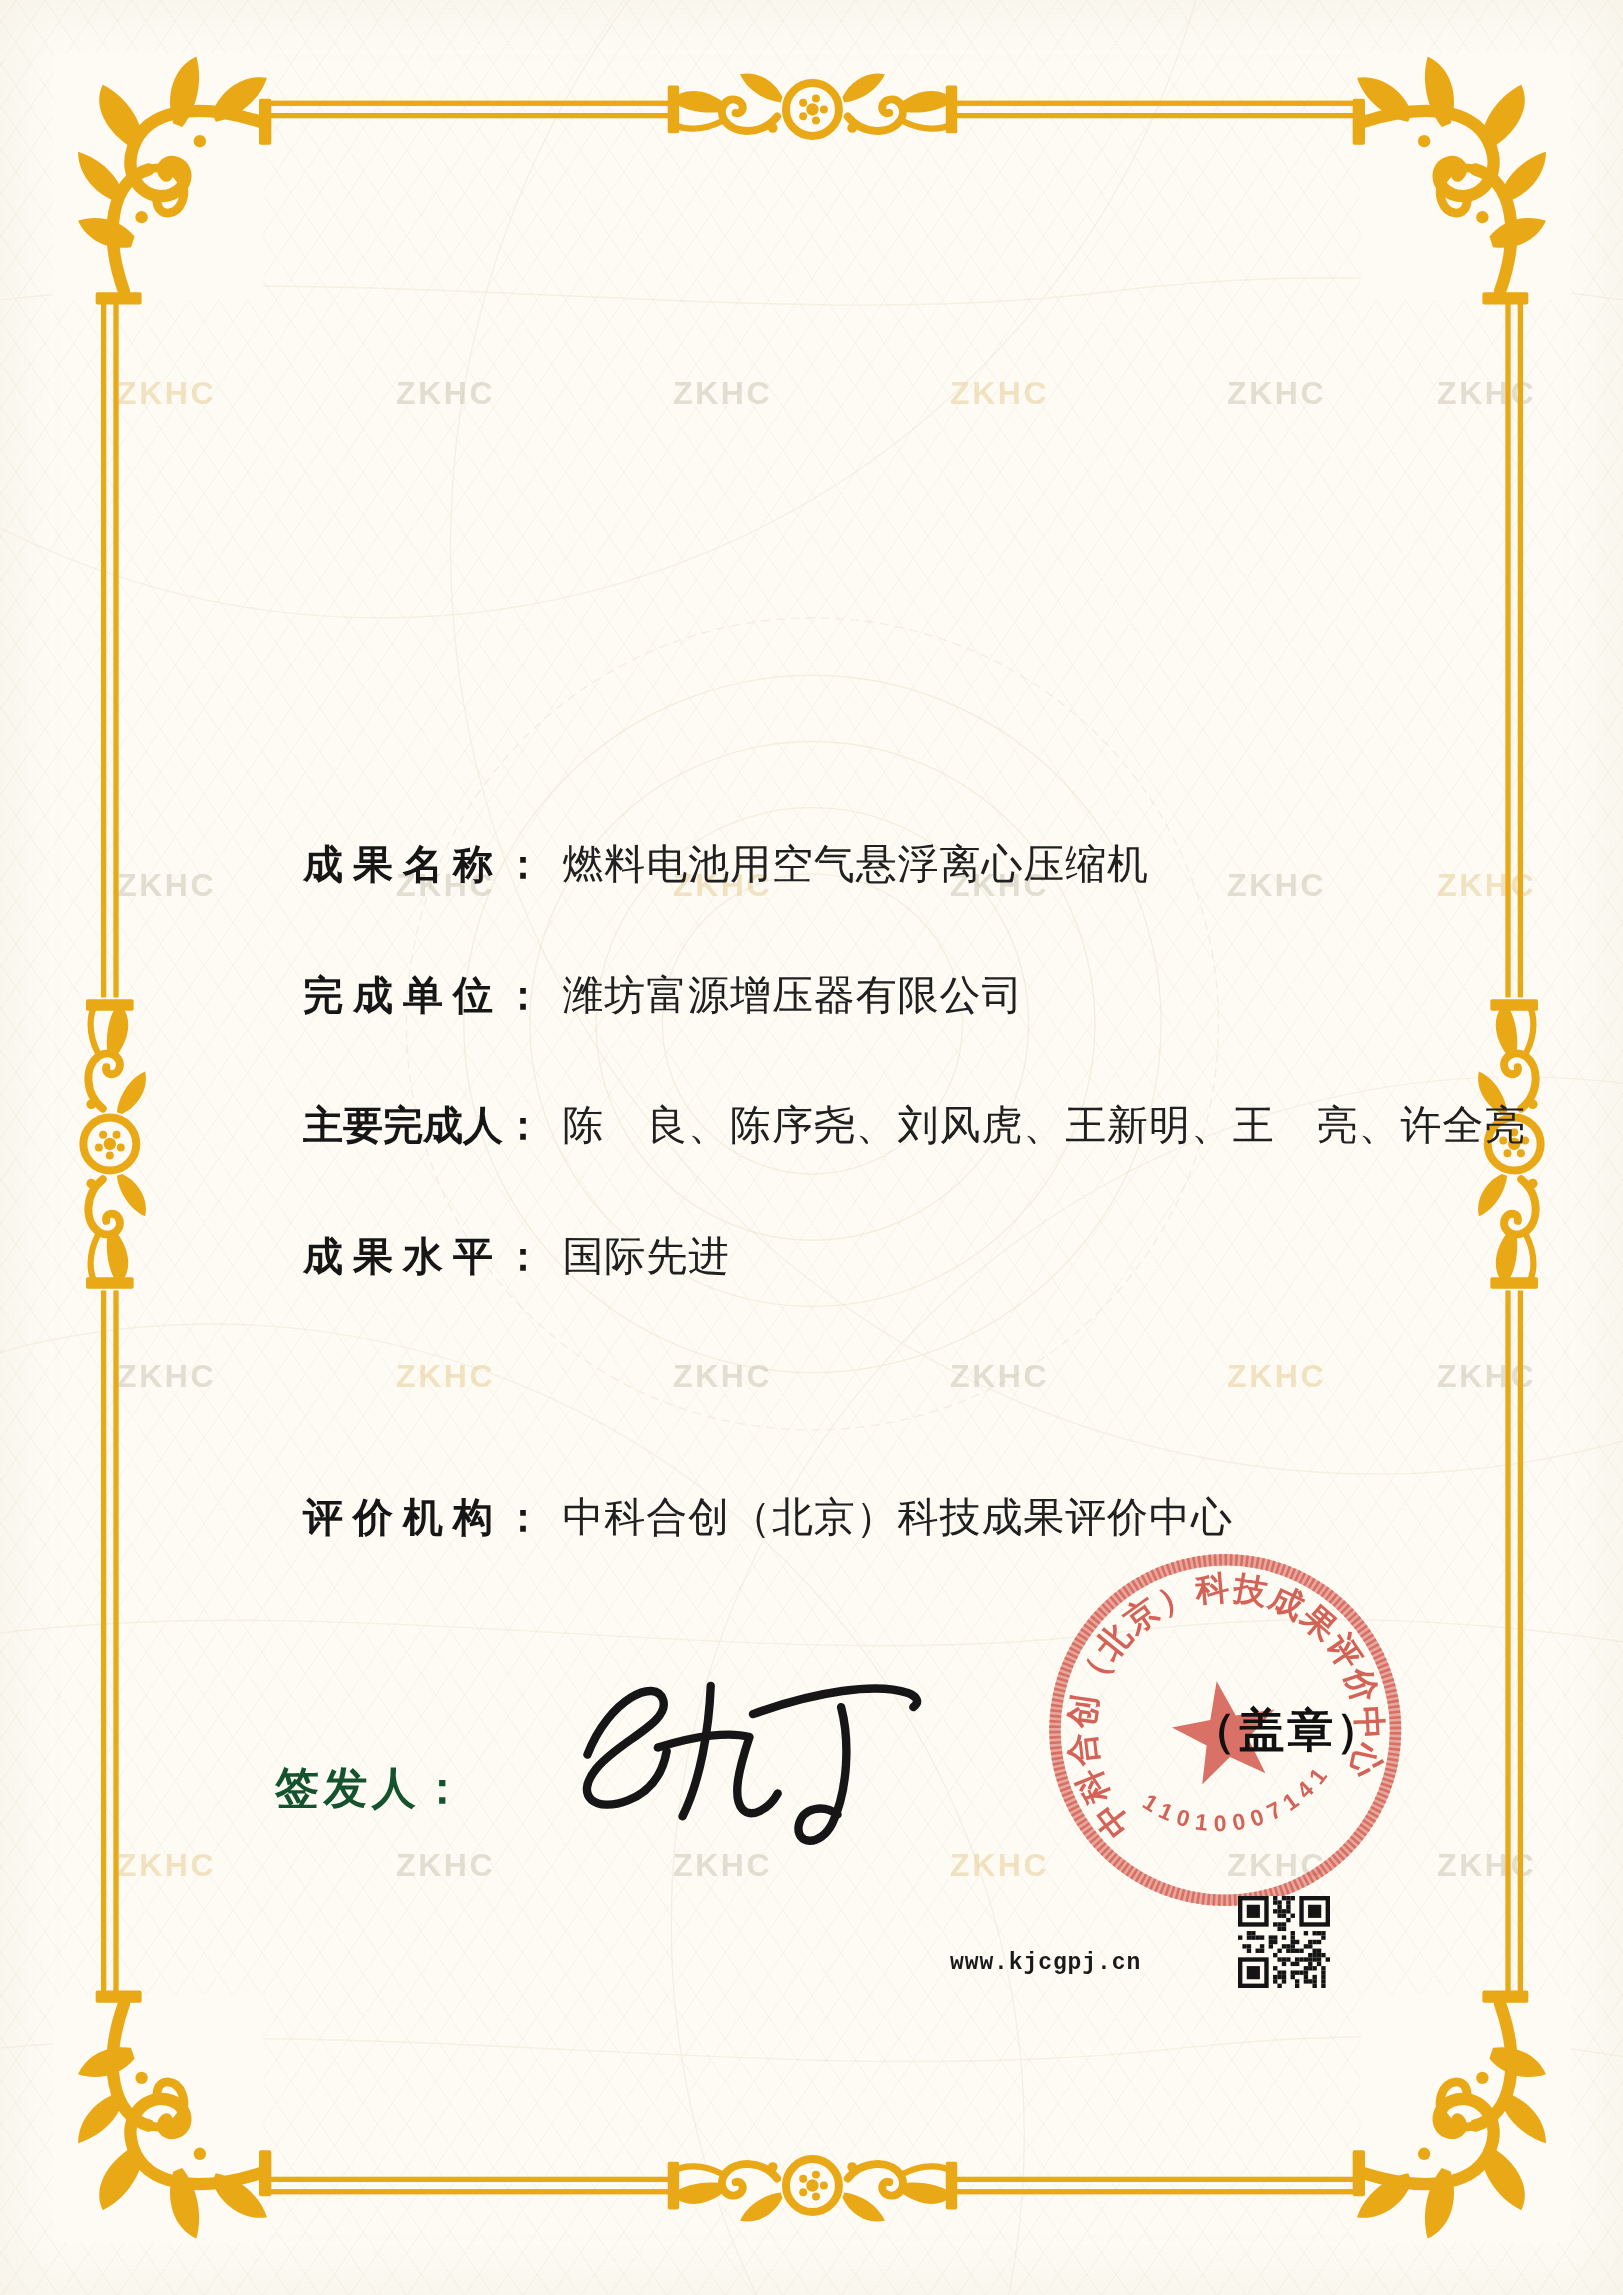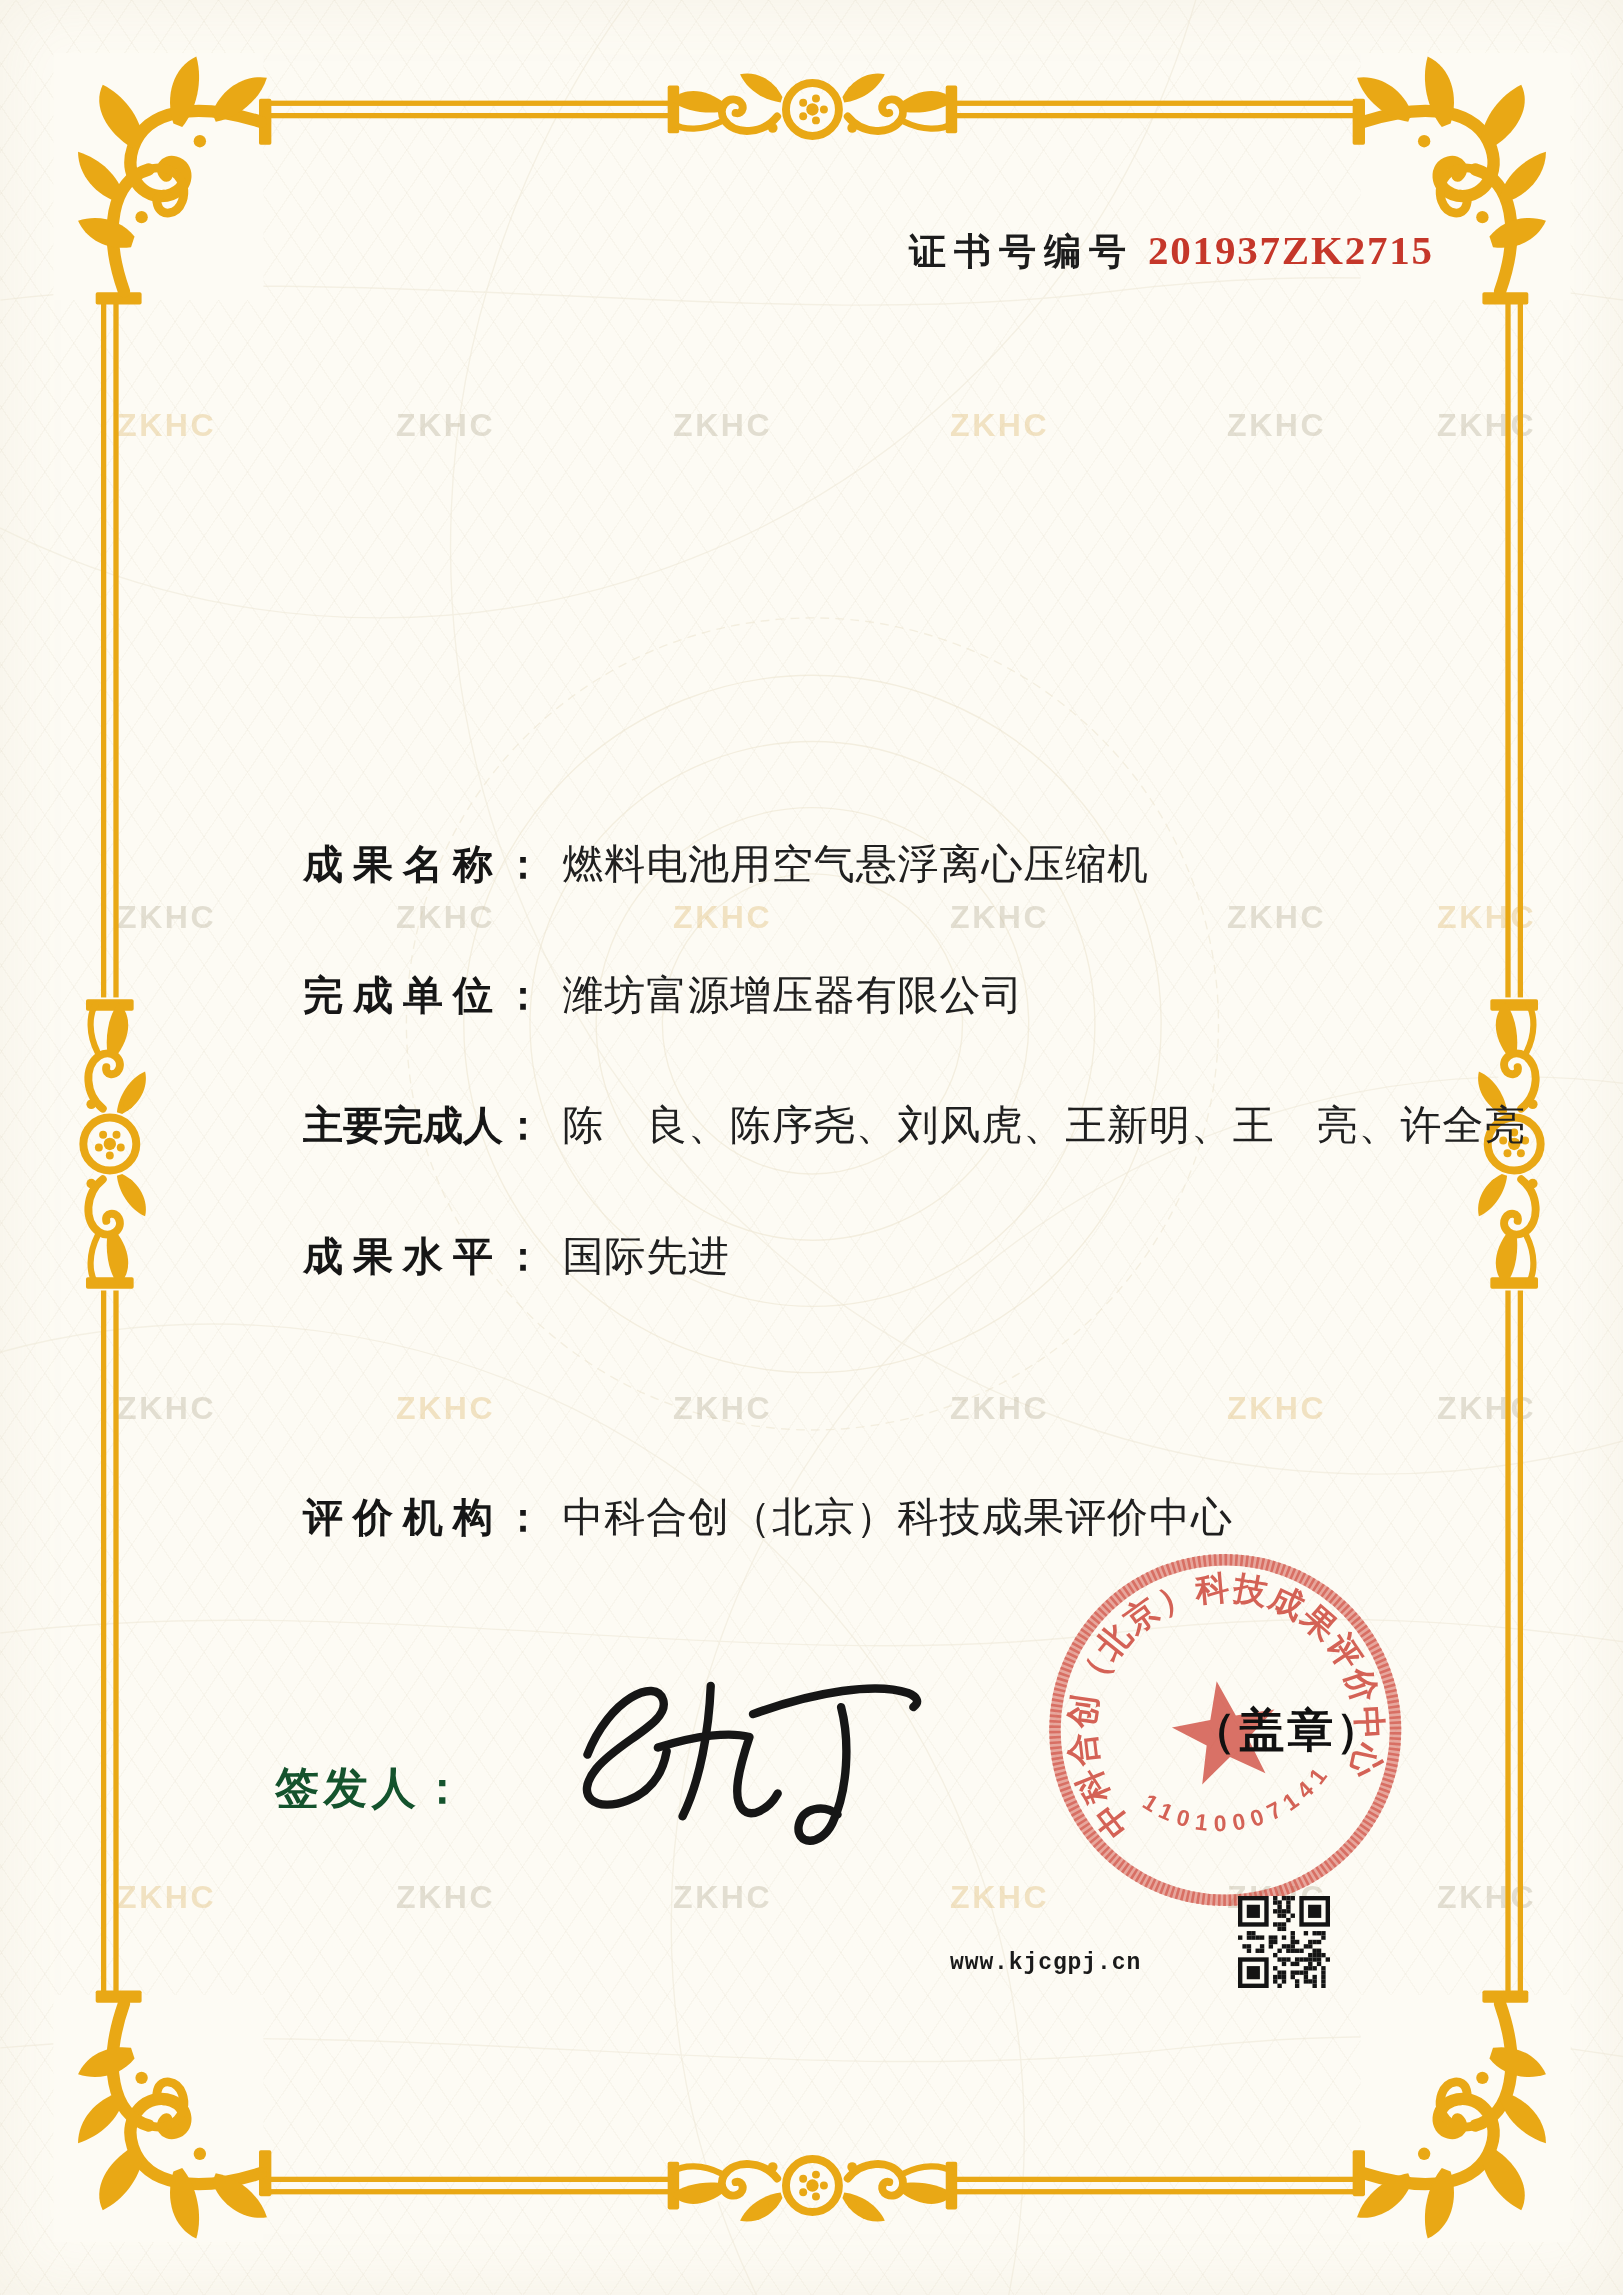--- a/index.html
+++ b/index.html
@@ -14,21 +14,21 @@
   
   .page::before{
     content:"";position:absolute;inset:0;z-index:0;pointer-events:none;
     background:
       repeating-linear-gradient(56deg, rgba(190,175,140,.07) 0 1.3px, transparent 1.3px 24px),
       repeating-linear-gradient(-56deg, rgba(190,175,140,.07) 0 1.3px, transparent 1.3px 24px);
   }
   .bg-svg{position:absolute;inset:0;z-index:0;pointer-events:none;}
   .wm-layer{position:absolute;inset:0;z-index:1;pointer-events:none;}
   .wm{position:absolute;font-family:"Liberation Sans",sans-serif;font-weight:700;
-      font-size:32px;letter-spacing:2.6px;color:rgba(165,155,130,.30);margin-top:32px;}
+      font-size:32px;letter-spacing:2.6px;color:rgba(165,155,130,.30);}
   .wm.gold{color:rgba(215,170,80,.30);}
   .frame-svg{position:absolute;inset:0;z-index:2;pointer-events:none;}
 
   .content{position:absolute;inset:0;z-index:3;}
 
   .cert-no{position:absolute;top:226px;left:909px;display:flex;align-items:baseline;gap:14px;}
   .cert-no-label{font-family:"Liberation Sans",sans-serif;font-weight:700;font-size:37px;
                  letter-spacing:8px;color:#1c1c1c;}
   .cert-no-value{font-size:41px;font-weight:700;color:#c5372a;letter-spacing:1.8px;}
 
@@ -167,24 +167,20 @@
     <use href="#cornerTL" transform="translate(1839,2600) scale(-1,-1)"></use>
 
     <use href="#edgeOrn" transform="translate(920,124)"></use>
     <use href="#edgeOrn" transform="translate(920,2476) scale(1,-1)"></use>
     <use href="#edgeOrn" transform="translate(124,1296) rotate(90)"></use>
     <use href="#edgeOrn" transform="translate(1715,1296) rotate(-90)"></use>
   </svg>
 
   <div class="content">
 
-    <div class="cert-no">
-      <span class="cert-no-label">证书号编号</span>
-      <span class="cert-no-value">201937ZK2715</span>
-    </div>
 
 
     <div class="field-row" style="top:837px">
       <span class="f-label">成果名称：</span><span class="f-value">燃料电池用空气悬浮离心压缩机</span>
     </div>
     <div class="field-row" style="top:968px">
       <span class="f-label">完成单位：</span><span class="f-value">潍坊富源增压器有限公司</span>
     </div>
     <div class="field-row" style="top:1098px">
       <span class="f-label">主要完成人：</span><span class="f-value">陈　良、陈序尧、刘风虎、王新明、王　亮、许全亮</span>

